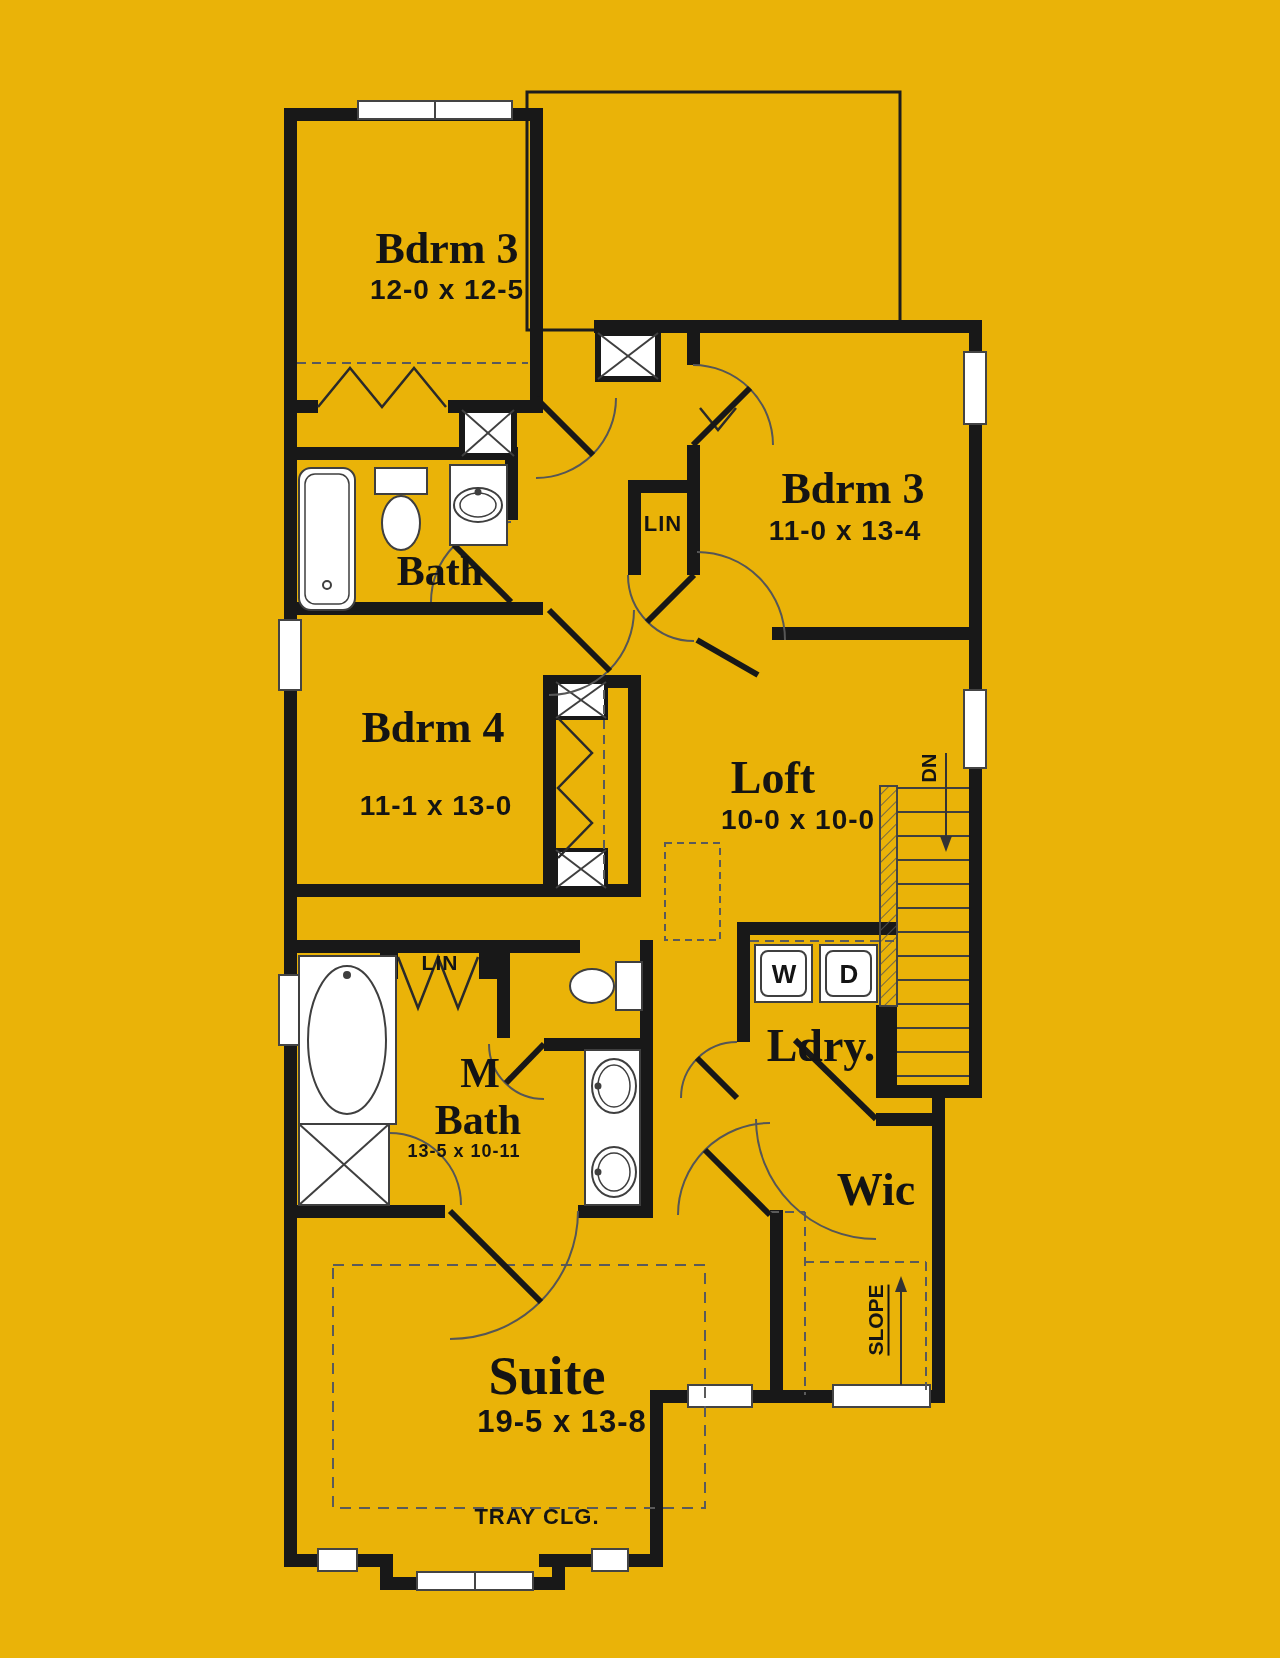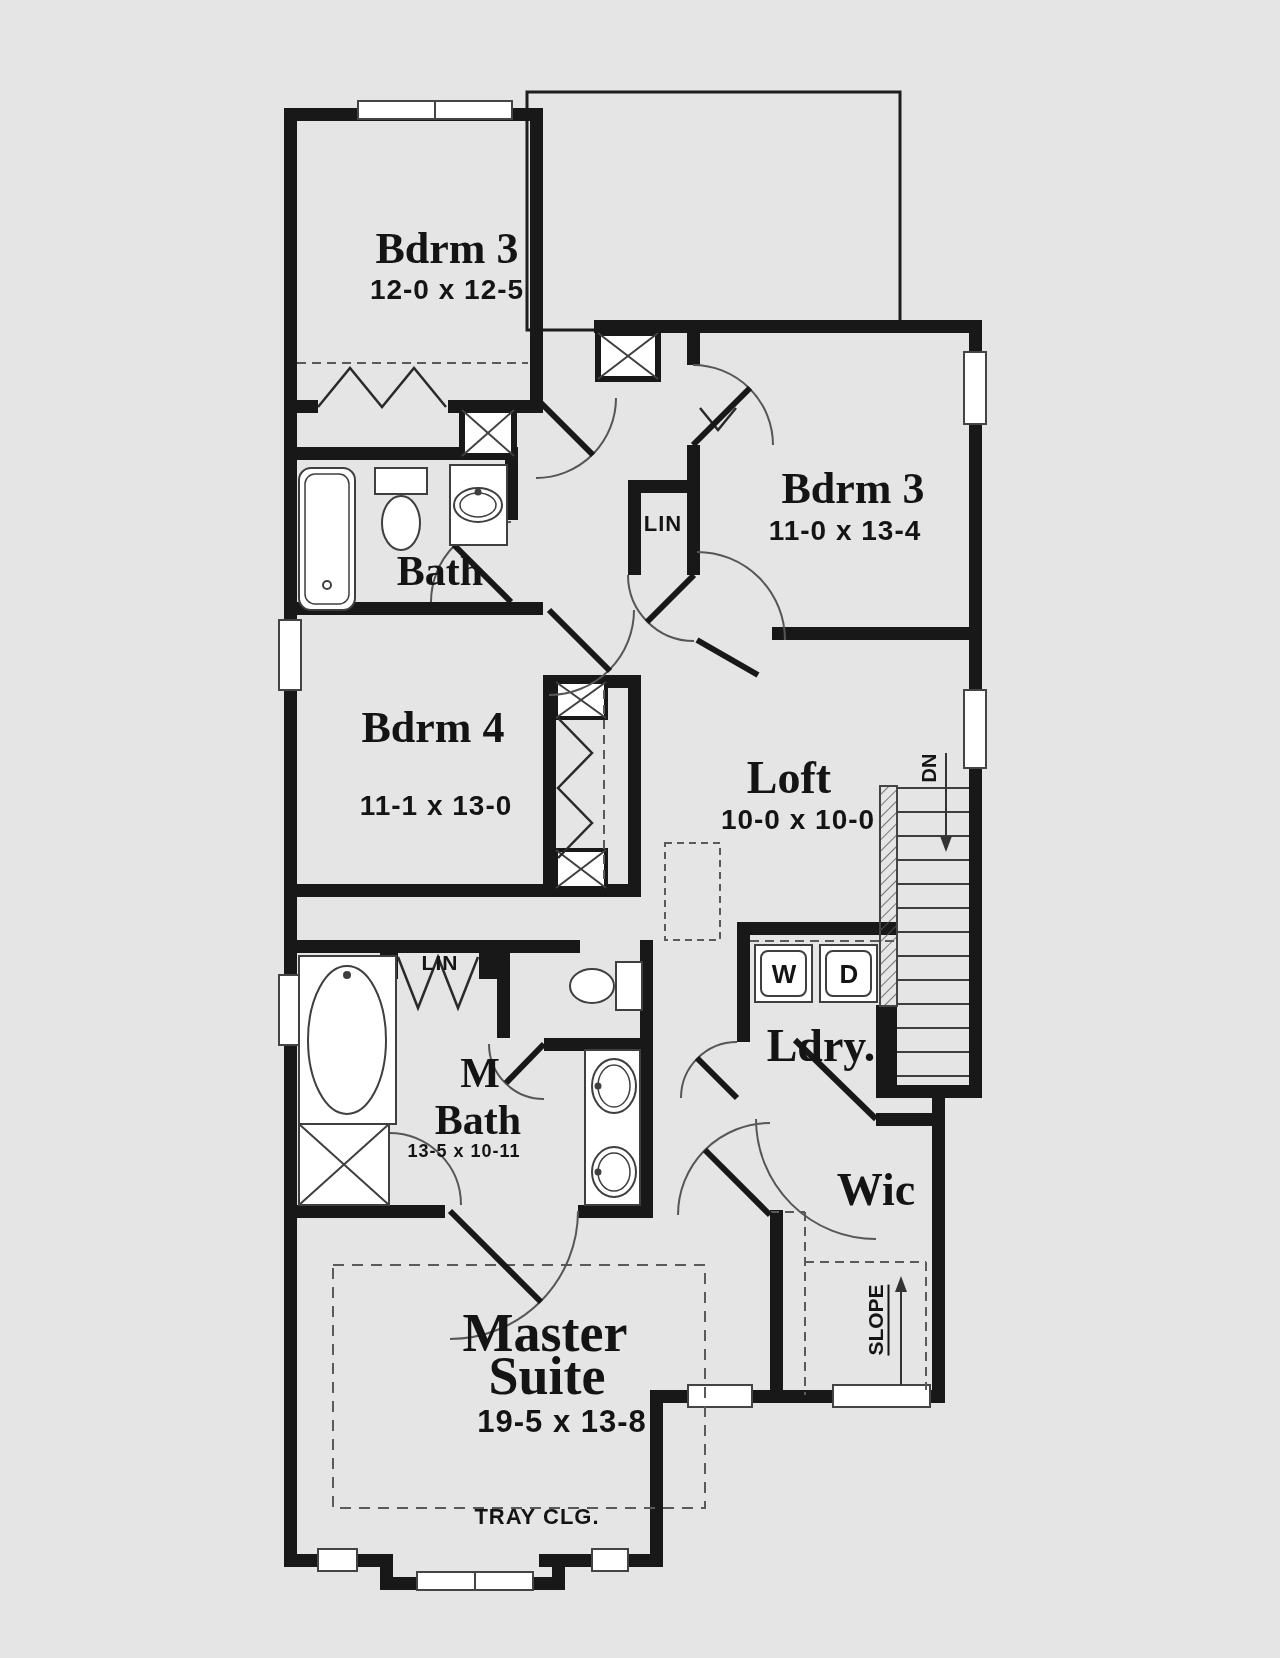--- a/index.html
+++ b/index.html
@@ -1,16 +1,16 @@
 <!DOCTYPE html>
 <html><head>
 <meta charset="utf-8">
 <style>
   html,body{margin:0;padding:0;background:#ffffff;}
-  #stage{position:relative;width:1280px;height:1658px;background:#e5e5e5;overflow:hidden;
+  #stage{position:relative;width:1280px;height:1658px;background:#eab308;overflow:hidden;
          font-family:"Liberation Serif", serif;}
   #plan-svg{position:absolute;left:0;top:0;}
   .lbl{position:absolute;transform:translate(-50%,-50%);white-space:nowrap;color:#141414;
        font-weight:bold;line-height:1;text-align:center;}
   .serif{font-family:"Liberation Serif", serif;}
   .sans{font-family:"Liberation Sans", sans-serif;}
   .room{font-size:44px;}
   .dims{font-family:"Liberation Sans", sans-serif;font-size:28px;letter-spacing:1px;}
   .small{font-family:"Liberation Sans", sans-serif;font-size:22px;letter-spacing:1px;}
   .rot{transform:translate(-50%,-50%) rotate(-90deg);}
@@ -230,37 +230,36 @@
 <div class="lbl serif room" style="left:853px;top:489px;">Bdrm 3</div>
 <div class="lbl dims" style="left:845px;top:531px;">11-0 x 13-4</div>
 
 <div class="lbl serif" style="left:440px;top:571px;font-size:42px;">Bath</div>
 
 <div class="lbl small" style="left:663px;top:524px;">LIN</div>
 
 <div class="lbl serif room" style="left:433px;top:728px;">Bdrm 4</div>
 <div class="lbl dims" style="left:436px;top:806px;">11-1 x 13-0</div>
 
-<div class="lbl serif" style="left:773px;top:778px;font-size:46px;margin-left:16px;">Loft</div>
+<div class="lbl serif" style="left:773px;top:778px;font-size:46px;">Loft</div>
 <div class="lbl dims" style="left:798px;top:820px;">10-0 x 10-0</div>
 
 <div class="lbl sans rot" style="left:929px;top:768px;font-size:20px;">DN</div>
 
 <div class="lbl serif" style="left:821px;top:1046px;font-size:46px;">Ldry.</div>
 <div class="lbl sans" style="left:784px;top:974px;font-size:26px;">W</div>
 <div class="lbl sans" style="left:849px;top:974px;font-size:26px;">D</div>
 
 <div class="lbl small" style="left:440px;top:962px;font-size:21px;">LIN</div>
 
 <div class="lbl serif" style="left:480px;top:1073px;font-size:42px;">M</div>
 <div class="lbl serif" style="left:478px;top:1120px;font-size:42px;">Bath</div>
 <div class="lbl dims" style="left:464px;top:1151px;font-size:18px;">13-5 x 10-11</div>
 
 <div class="lbl serif" style="left:876px;top:1190px;font-size:46px;">Wic</div>
 
 <div class="lbl sans rot underl" style="left:877px;top:1320px;font-size:21px;">SLOPE</div>
 
-<div class="lbl serif" style="left:545px;top:1333px;font-size:54px;">Master</div>
 <div class="lbl serif" style="left:547px;top:1376px;font-size:54px;">Suite</div>
 <div class="lbl dims" style="left:546px;top:1421px;font-size:31px;margin-left:16px;">19-5 x 13-8</div>
 <div class="lbl small" style="left:537px;top:1492px;margin-top:25px;">TRAY CLG.</div>
 
 </div>
 
 </body></html>

